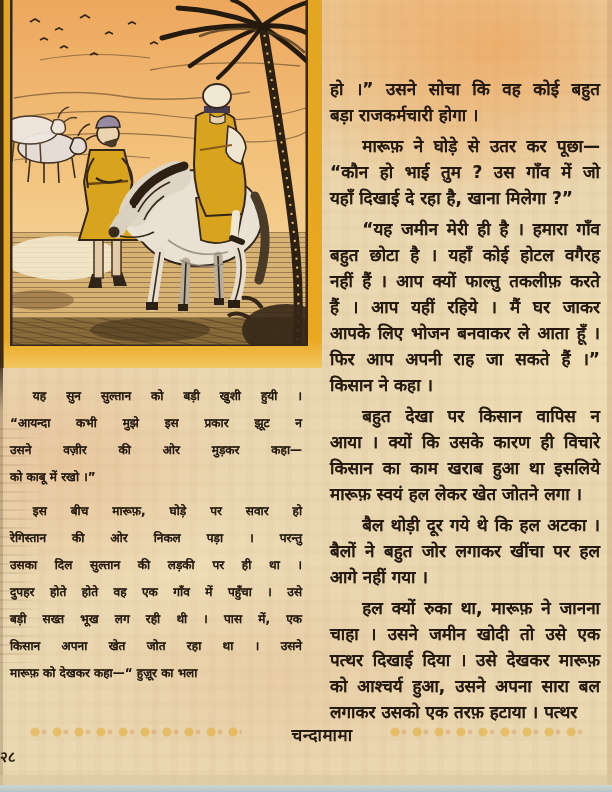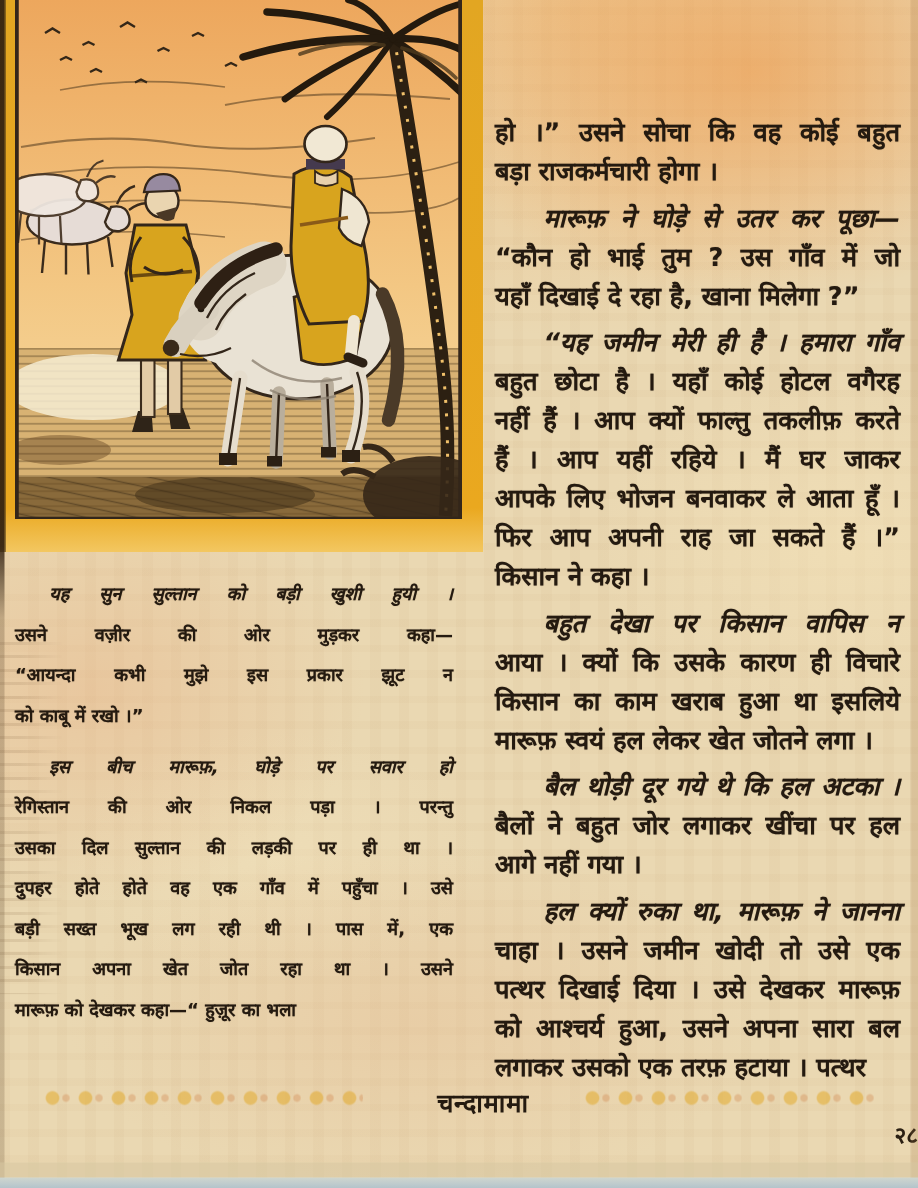--- a/index.html
+++ b/index.html
@@ -35,32 +35,32 @@
 
   
   .col{position:absolute;color:#241a10;font-weight:600;}
   .col-left{left:10px;top:383px;width:292px;font-size:12px;line-height:27px;}
   .col-right{left:330px;top:76px;width:270px;font-size:17px;line-height:26px;}
   .para{margin:0 0 5px 0;}
   .col-left .para{margin-bottom:7px;}
   .tline{text-align:justify;text-align-last:justify;white-space:normal;
     text-shadow:0 0 .6px rgba(40,25,10,.45);}
   .para .tline:last-child{text-align-last:left;}
-  .para.indent .tline:first-child{text-indent:1.9em;font-style:italic;}
+  .para.indent .tline:first-child{text-indent:1.9em;}
 
   
   .bleed{position:absolute;left:0;top:428px;width:42px;height:235px;opacity:.5;
     background:repeating-linear-gradient(to bottom, rgba(120,88,55,.28) 0 2px, rgba(0,0,0,0) 2px 9px);
     -webkit-mask-image:linear-gradient(to right,#000 30%,transparent);
             mask-image:linear-gradient(to right,#000 30%,transparent);}
 
   
   .footer-title{position:absolute;left:16px;top:723px;width:100%;text-align:center;
     font-size:17px;font-weight:bold;color:#241a10;letter-spacing:.5px;}
-  .footer-page{position:absolute;left:0;top:746px;width:100%;text-align:right;
+  .footer-page{position:absolute;left:0;top:746px;width:100%;text-align:left;
     font-size:15px;font-weight:bold;color:#2b2013;}
   .ornament{position:absolute;top:725px;height:14px;opacity:.55;border-radius:7px;
     background-image:
       radial-gradient(circle 4px at 7px 7px, rgba(226,166,30,.9) 0 4px, transparent 5px),
       radial-gradient(circle 2px at 16px 7px, rgba(205,120,60,.55) 0 2px, transparent 3px);
     background-size:22px 14px;}
   .ornament.left{left:28px;width:214px;}
   .ornament.right{left:388px;width:198px;}
 </style>
 </head>
@@ -215,22 +215,22 @@
         <rect x="11" y="-2" width="296" height="348" fill="none" stroke="#33261a" stroke-width="3"></rect>
       </g>
     </svg>
   </div>
 
   <div class="bleed"></div>
 
   <div class="col col-left">
       <div class="para indent">
         <div class="tline">यह सुन सुल्तान को बड़ी खुशी हुयी ।</div>
+        <div class="tline">“आयन्दा कभी मुझे इस प्रकार झूट न</div>
         <div class="tline">उसने वज़ीर की ओर मुड़कर कहा—</div>
-        <div class="tline">“आयन्दा कभी मुझे इस प्रकार झूट न</div>
         <div class="tline">को काबू में रखो ।”</div>
       </div>
       <div class="para indent">
         <div class="tline">इस बीच मारूफ़, घोड़े पर सवार हो</div>
         <div class="tline">रेगिस्तान की ओर निकल पड़ा ।  परन्तु</div>
         <div class="tline">उसका दिल सुल्तान की लड़की पर ही था ।</div>
         <div class="tline">दुपहर होते होते वह एक गाँव में पहुँचा । उसे</div>
         <div class="tline">बड़ी सख्त भूख लग रही थी । पास में, एक</div>
         <div class="tline">किसान अपना खेत जोत रहा था ।  उसने</div>
         <div class="tline">मारूफ़ को देखकर कहा—“ हुज़ूर का भला</div>

